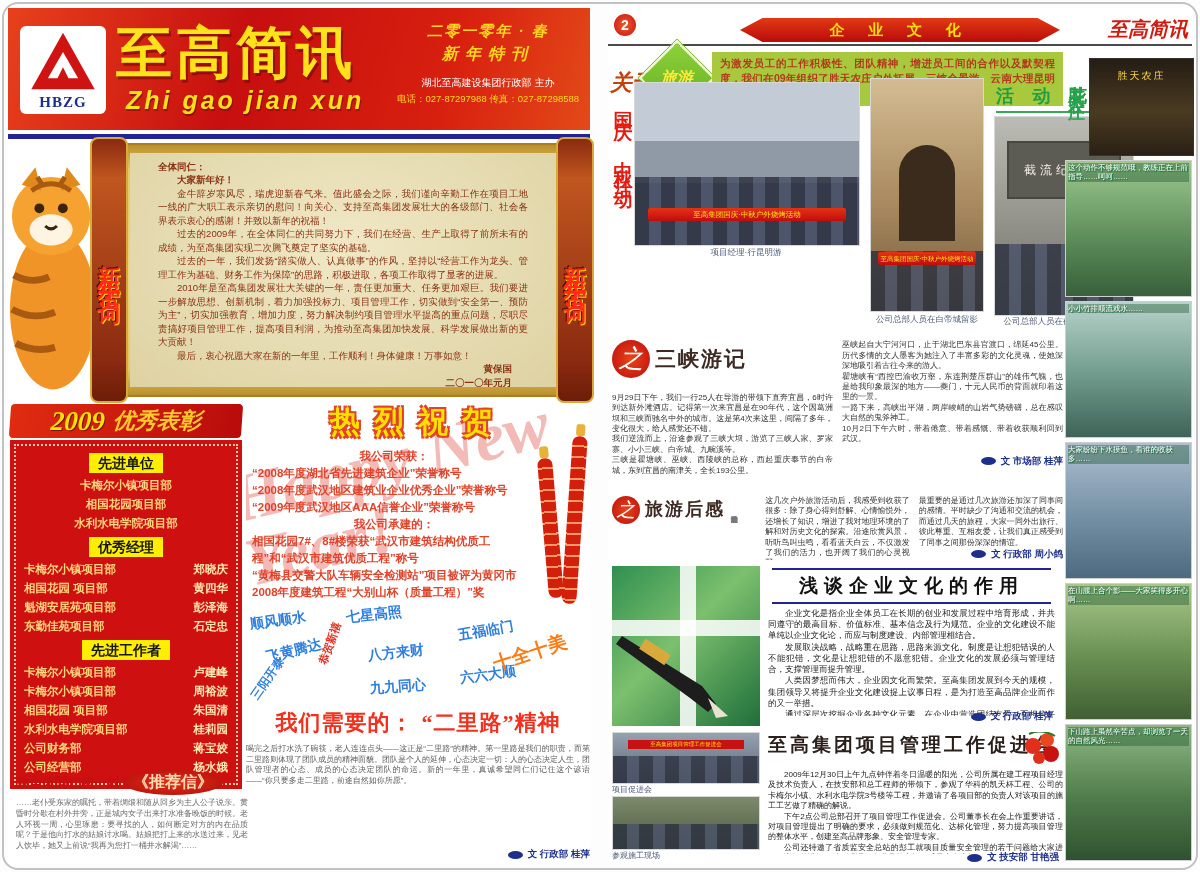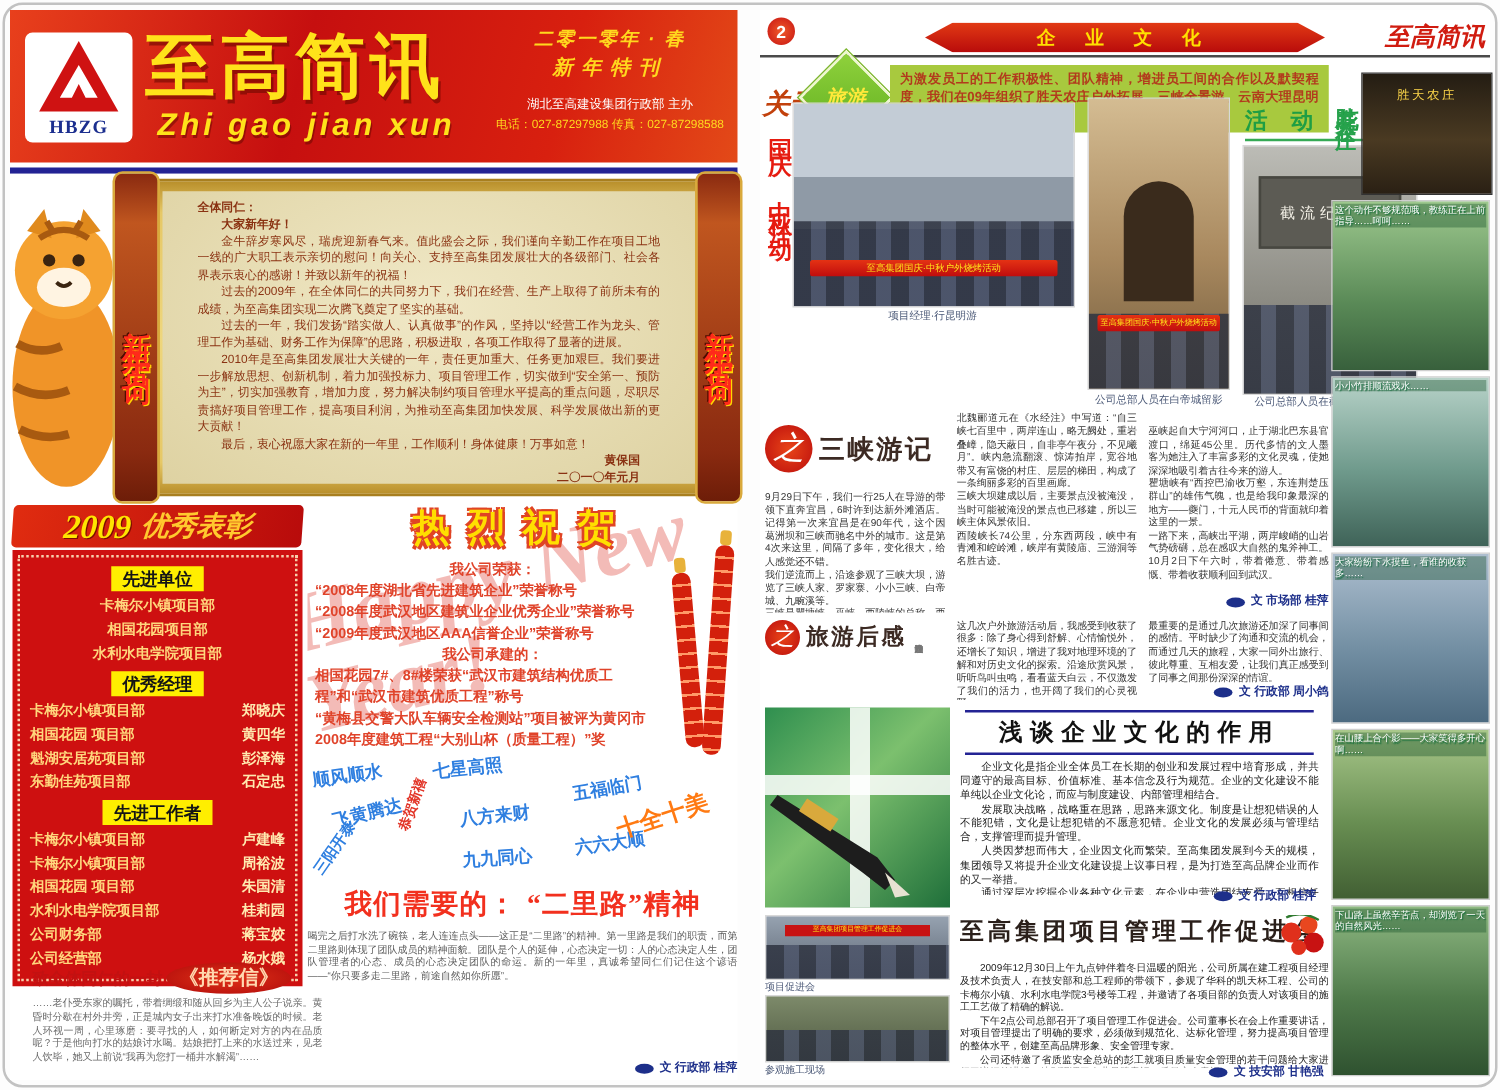--- a/index.html
+++ b/index.html
@@ -58,21 +58,21 @@
   .aw-script{color:#ffc92e;font-size:22px;font-weight:bold;font-style:italic;font-family:"Liberation Serif",serif;}
   .aw-panel{margin-top:2px;background:#ce1010;padding:4px;}
   .aw-inner{border:2px dotted rgba(255,240,200,.85);padding:3px 8px 6px;}
   .aw-head{width:max-content;margin:4px auto 3px;background:#ffee00;color:#151515;font-weight:bold;
       font-size:14px;padding:0 9px;line-height:20px;}
   .aw-row{display:flex;justify-content:space-between;color:#ffd77d;font-size:11.5px;font-weight:bold;line-height:19px;}
   .aw-row.center{justify-content:center;}
   .aw-row .name{color:#ffeab0;}
 
   
-  .letter-art{position:absolute;left:18px;top:762px;width:232px;height:92px;}
+  .letter-art{position:absolute;left:8px;top:762px;width:232px;height:92px;}
   .la-title{font-size:13px;font-weight:bold;color:#c21111;display:flex;align-items:center;gap:3px;
       font-family:"Liberation Serif",serif;}
   .la-oval{background:radial-gradient(#e03218,#b00a0a);color:#ffd9b0;border-radius:50%;padding:2px 10px;font-size:16px;}
   .la-body{margin-top:3px;font-size:8px;color:#6a6a6a;text-align:justify;line-height:1.35;height:68px;overflow:hidden;}
 
   
   .congrats{position:absolute;left:238px;top:392px;width:344px;height:206px;overflow:hidden;}
   .hny{position:absolute;left:-14px;top:16px;width:125%;transform:rotate(-14deg);pointer-events:none;
       font-family:"Liberation Serif",serif;font-style:italic;font-weight:bold;font-size:68px;
       color:rgba(217,45,32,.32);line-height:.95;}
@@ -441,23 +441,20 @@
   <div class="sanxia">
     <div class="sx-col">
       <div class="art-head">
         <span class="badge-zhi">之</span>
         <span class="art-title">三峡游记</span>
       </div>
       <div class="plain">9月29日下午，我们一行25人在导游的带领下直奔宜昌，6时许到达新外滩酒店。记得第一次来宜昌是在90年代，这个因葛洲坝和三峡而驰名中外的城市。这是第4次来这里，间隔了多年，变化很大，给人感觉还不错。
 我们逆流而上，沿途参观了三峡大坝，游览了三峡人家、罗家寨、小小三峡、白帝城、九畹溪等。
 三峡是瞿塘峡、巫峡、西陵峡的总称，西起重庆奉节的白帝城，东到宜昌的南津关，全长193公里。</div>
     </div>
-    <div class="sx-col">北魏郦道元在《水经注》中写道：“自三峡七百里中，两岸连山，略无阙处，重岩叠嶂，隐天蔽日，自非亭午夜分，不见曦月”。峡内急流翻滚、惊涛拍岸，宽谷地带又有富饶的村庄、层层的梯田，构成了一条绚丽多彩的百里画廊。
-三峡大坝建成以后，主要景点没被淹没，当时可能被淹没的景点也已移建，所以三峡主体风景依旧。
-西陵峡长74公里，分东西两段，峡中有青滩和崆岭滩，峡岸有黄陵庙、三游洞等名胜古迹。</div>
     <div class="sx-col">
       <div class="plain">巫峡起自大宁河河口，止于湖北巴东县官渡口，绵延45公里。历代多情的文人墨客为她注入了丰富多彩的文化灵魂，使她深深地吸引着古往今来的游人。
 瞿塘峡有“西控巴渝收万壑，东连荆楚压群山”的雄伟气魄，也是给我印象最深的地方——夔门，十元人民币的背面就印着这里的一景。
 一路下来，高峡出平湖，两岸峻峭的山岩气势磅礴，总在感叹大自然的鬼斧神工。
 10月2日下午六时，带着倦意、带着感慨、带着收获顺利回到武汉。</div>
       <div class="byline">
         <span class="dot"></span>
         <span>文  市场部  桂萍</span>
       </div>
     </div>

